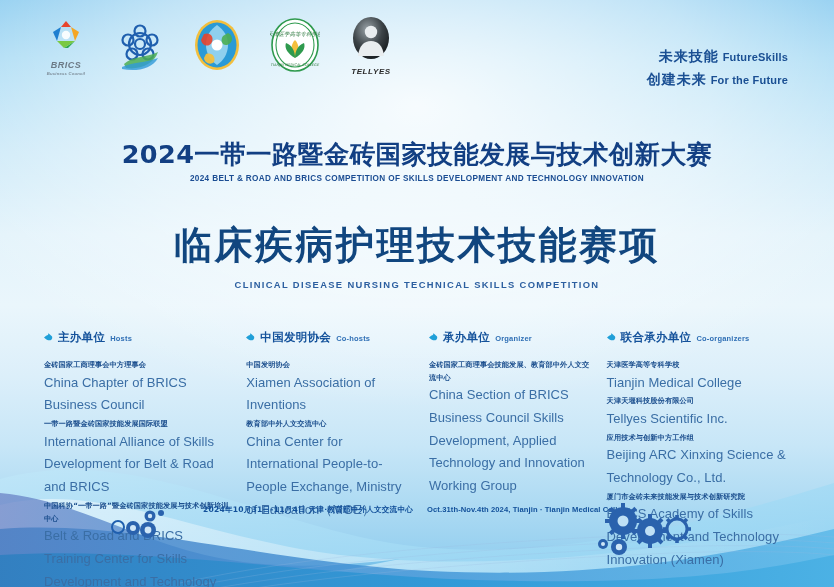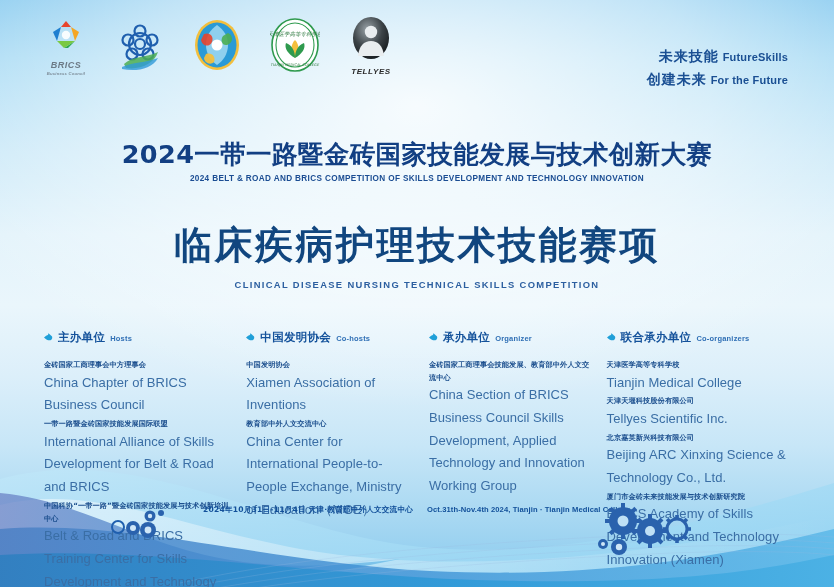--- a/index.html
+++ b/index.html
@@ -250,21 +250,21 @@
         <svg class="mark" width="9" height="9" viewBox="0 0 10 10">
           <path d="M0,5 C3,2 5,3 5,0 C7,3 10,3 9,6 C8,9 4,9 0,5 Z" fill="#1f9fd8"></path>
         </svg>
         <span class="ch-cn">联合承办单位</span>
         <span class="ch-en">Co-organizers</span>
       </div>
       <div class="org-cn">天津医学高等专科学校</div>
       <div class="org-en">Tianjin Medical College</div>
       <div class="org-cn">天津天堰科技股份有限公司</div>
       <div class="org-en">Tellyes Scientific Inc.</div>
-      <div class="org-cn">北京嘉英新兴科技有限公司</div>
+      <div class="org-cn">应用技术与创新中方工作组</div>
       <div class="org-en">Beijing ARC Xinxing Science &amp; Technology Co., Ltd.</div>
       <div class="org-cn">厦门市金砖未来技能发展与技术创新研究院</div>
       <div class="org-en">BRICS Academy of Skills Development and Technology Innovation (Xiamen)</div>
     </div>
   </div>
 
   <div class="dateline">
     <span class="date-cn">2024年10月31日-11月4日 天津·教育部中外人文交流中心</span><span class="date-en">Oct.31th-Nov.4th 2024, Tianjin · Tianjin Medical College</span>
   </div>
 

